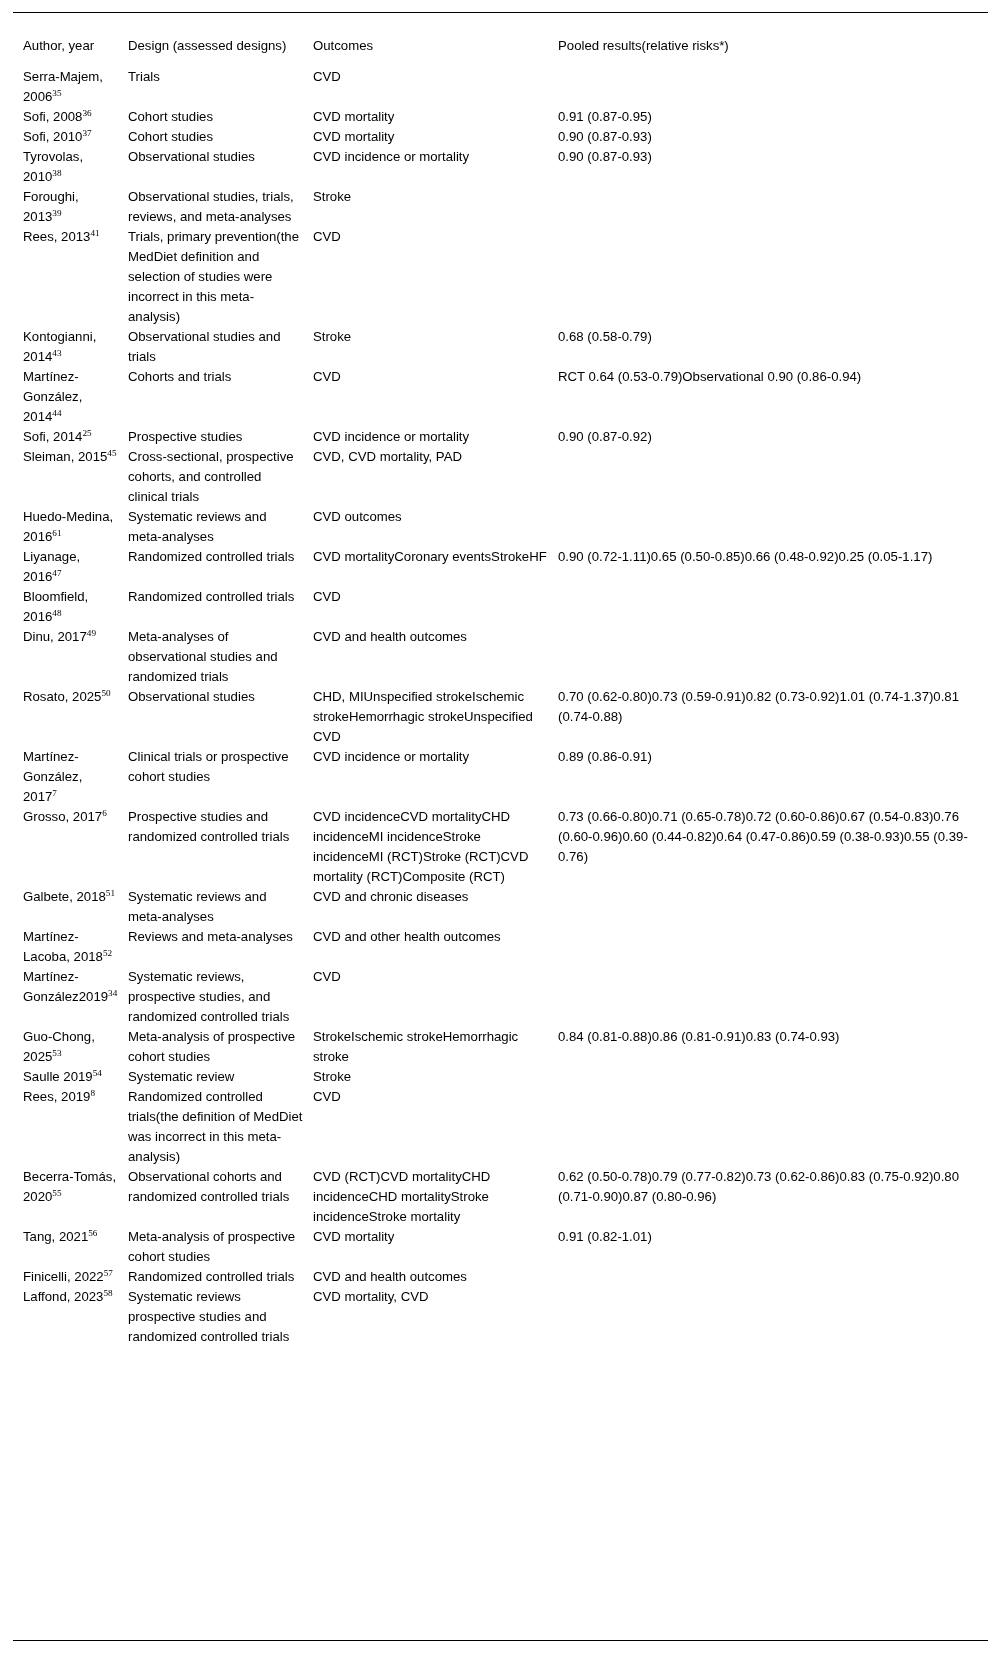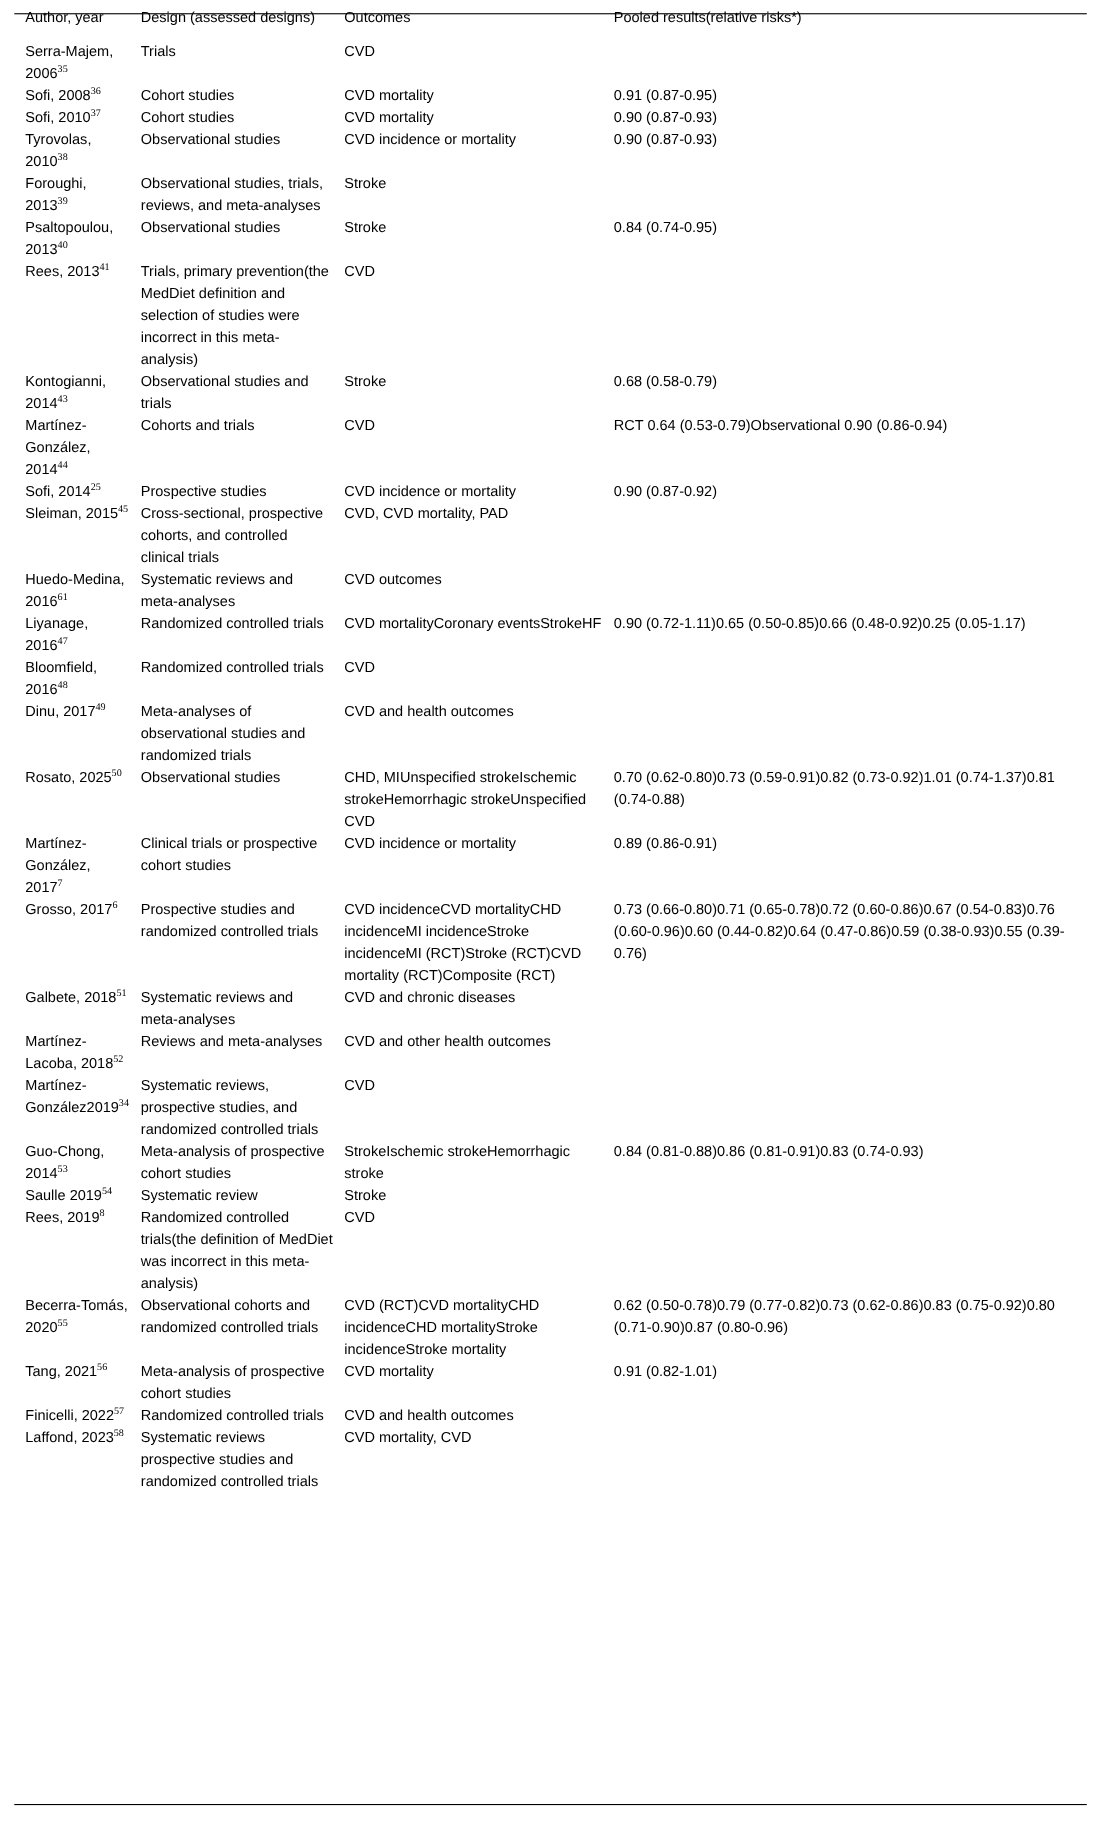--- a/index.html
+++ b/index.html
@@ -28,21 +28,21 @@
     left: 13px;
     width: 975px;
     height: 0;
     border-top: 1.6px solid #000;
   }
   .rule-top    { top: 12px; }
   .rule-bottom { top: 1640px; }
 
   table.tbl {
     position: absolute;
-    top: 6px;
+    top: 36px;
     left: 13px;
     width: 975px;
     border-collapse: collapse;
     table-layout: fixed;
     font-size: 13.2px;
     line-height: 20px;
   }
 
   table.tbl col.c1 { width: 115px; }
   table.tbl col.c2 { width: 185px; }
@@ -135,26 +135,20 @@
           <td>CVD incidence or mortality</td>
           <td>0.90 (0.87-0.93)</td>
         </tr>
         <tr class="row">
           <td><span>Foroughi, 2013</span><sup>39</sup></td>
           <td>Observational studies, trials, reviews, and meta-analyses</td>
           <td>Stroke</td>
           <td></td>
         </tr>
         <tr class="row">
-          <td><span>Psaltopoulou, 2013</span><sup>40</sup></td>
-          <td>Observational studies</td>
-          <td>Stroke</td>
-          <td>0.84 (0.74-0.95)</td>
-        </tr>
-        <tr class="row">
           <td><span>Rees, 2013</span><sup>41</sup></td>
           <td>Trials, primary prevention(the MedDiet definition and selection of studies were incorrect in this meta-analysis)</td>
           <td>CVD</td>
           <td></td>
         </tr>
         <tr class="row">
           <td><span>Kontogianni, 2014</span><sup>43</sup></td>
           <td>Observational studies and trials</td>
           <td>Stroke</td>
           <td>0.68 (0.58-0.79)</td>
@@ -231,21 +225,21 @@
           <td>CVD and other health outcomes</td>
           <td></td>
         </tr>
         <tr class="row">
           <td><span>Martínez-González2019</span><sup>34</sup></td>
           <td>Systematic reviews, prospective studies, and randomized controlled trials</td>
           <td>CVD</td>
           <td></td>
         </tr>
         <tr class="row">
-          <td><span>Guo-Chong, 2014</span><sup>53</sup></td>
+          <td><span>Guo-Chong, 2025</span><sup>53</sup></td>
           <td>Meta-analysis of prospective cohort studies</td>
           <td>StrokeIschemic strokeHemorrhagic stroke</td>
           <td>0.84 (0.81-0.88)0.86 (0.81-0.91)0.83 (0.74-0.93)</td>
         </tr>
         <tr class="row">
           <td><span>Saulle 2019</span><sup>54</sup></td>
           <td>Systematic review</td>
           <td>Stroke</td>
           <td></td>
         </tr>

